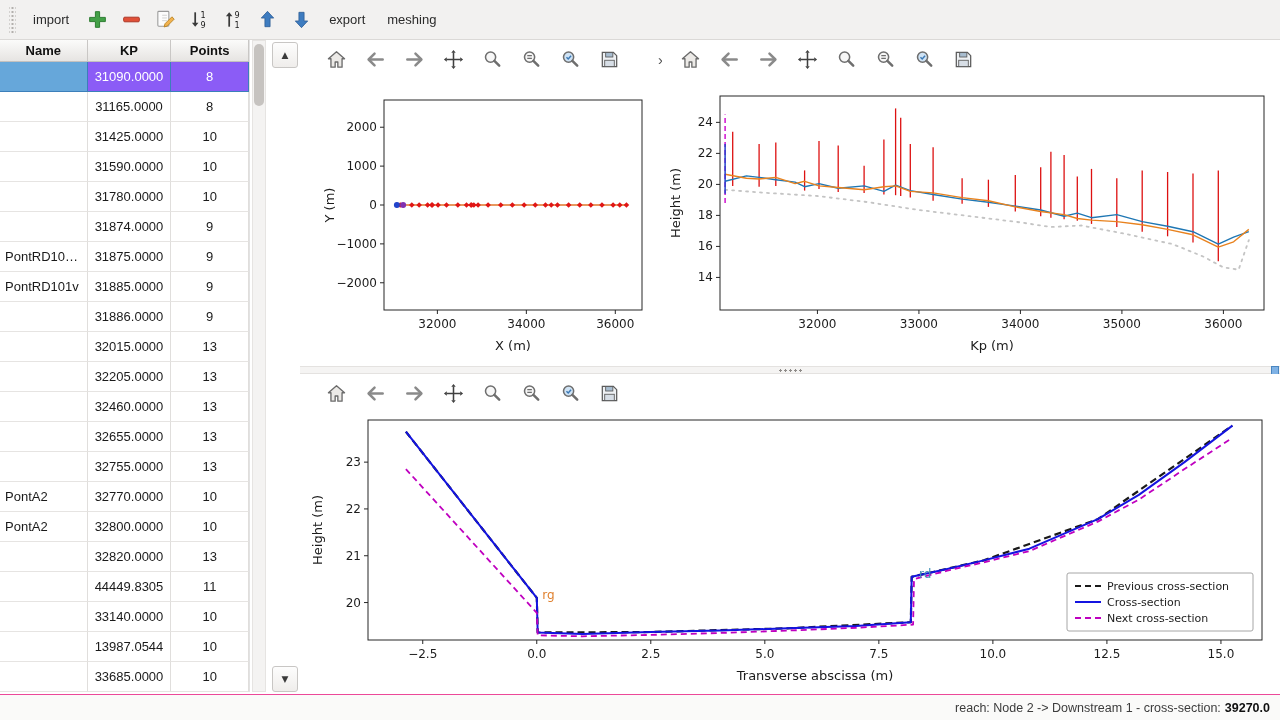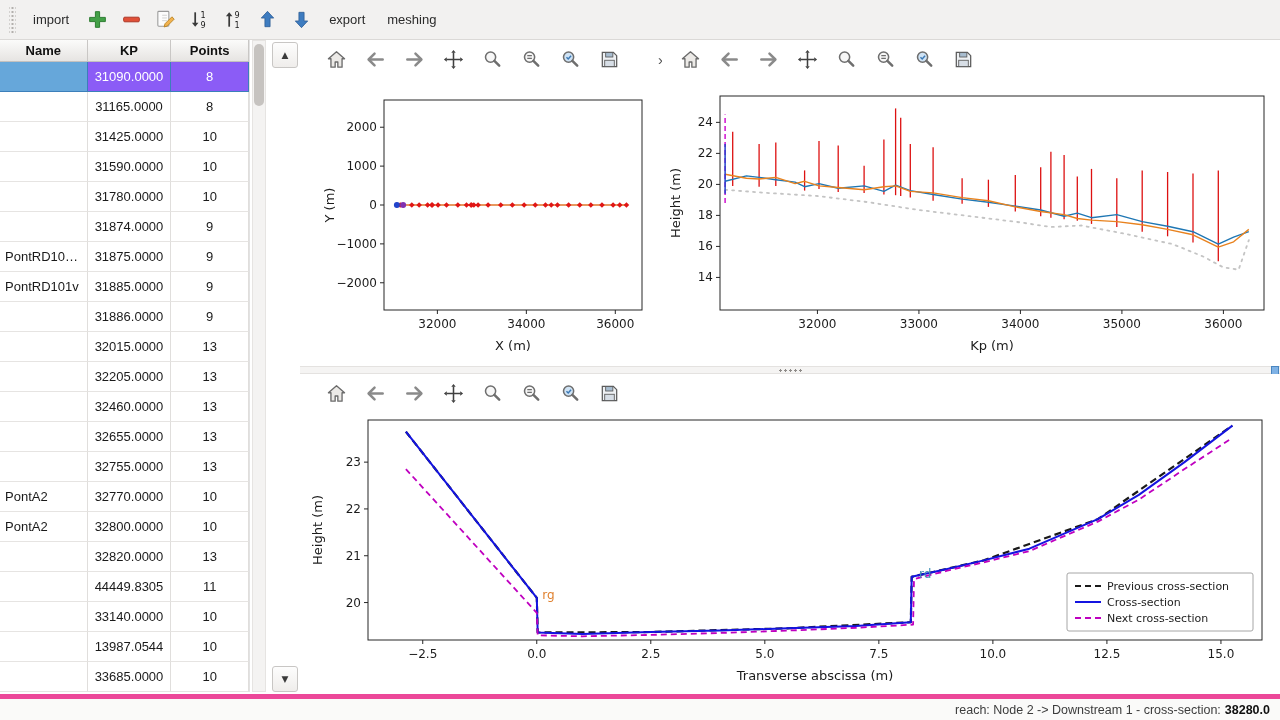--- a/index.html
+++ b/index.html
@@ -63,21 +63,21 @@
   .h-splitter{position:absolute;left:0;top:326px;width:980px;height:8px;
     background:#f5f4f3;border-top:1px solid #e4e2e0;border-bottom:1px solid #e4e2e0;cursor:row-resize}
   .splitter-dots{position:absolute;left:478px;top:1px;width:26px;height:5px;
     background-image:radial-gradient(circle,#8f8c89 1px,transparent 1.3px);
     background-size:5px 5px;background-position:left center}
   .splitter-grip{position:absolute;right:1px;top:-1px;width:8px;height:9px;
     background:#7fb2e5;border:1px solid #4a86c0}
 
   
   .status-bar{position:absolute;left:0;top:694px;width:1280px;height:26px;
-    background:#fafaf9;border-top:5px solid #ec4899;
+    background:#fafaf9;border-top:1px solid #ec4899;
     display:flex;align-items:center;justify-content:flex-end;
     padding-right:10px;font-size:12.5px;color:#3c3c3c}
   .status-bar b{color:#101010;margin-left:4px}
 </style>
 </head>
 <body>
 
 <div class="app-toolbar">
     <span class="tb-handle"></span>
     <button class="tb-text">import</button>
@@ -575,14 +575,14 @@
           <text x="807" y="197.5" font-size="11" fill="#1c1c1c" text-anchor="start">Cross-section</text>
           <line x1="775" y1="210" x2="801" y2="210" stroke="#bf00bf" stroke-width="1.8" stroke-dasharray="6 4"></line>
           <text x="807" y="213.5" font-size="11" fill="#1c1c1c" text-anchor="start">Next cross-section</text>
         </svg></div>
   </div>
 
 </div>
 
 <div class="status-bar">
   <span>reach: Node 2 -&gt; Downstream 1 - cross-section:</span>
-  <b>38280.0</b>
+  <b>39270.0</b>
 </div>
 
 </body></html>

